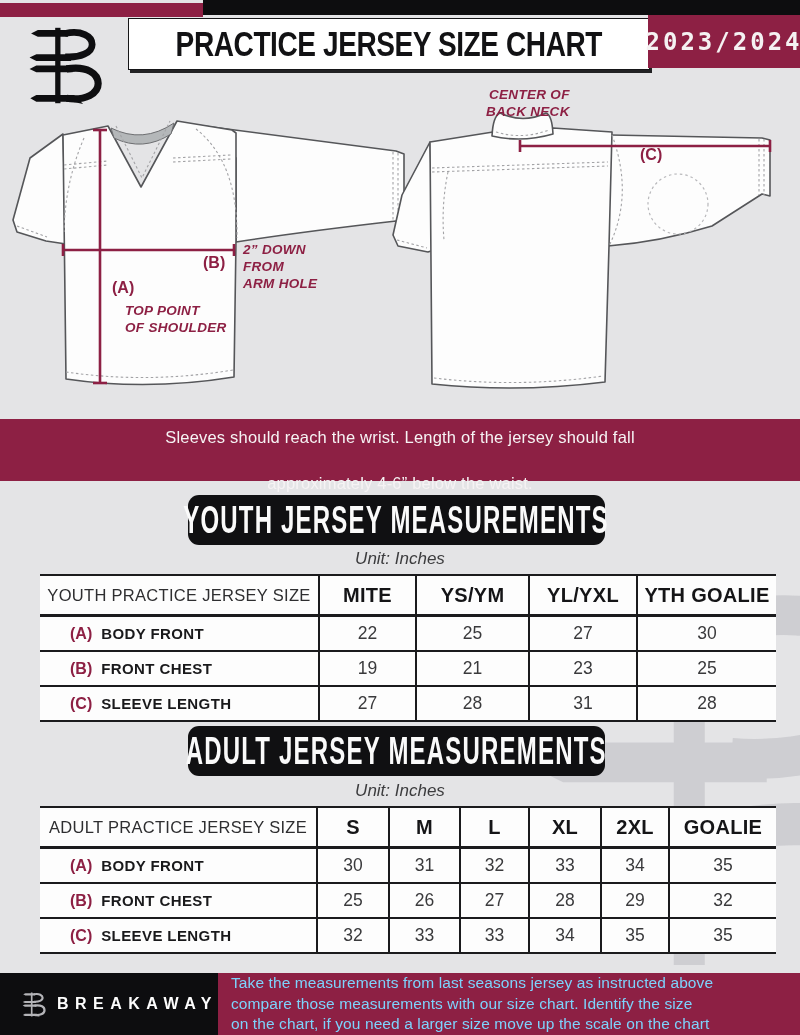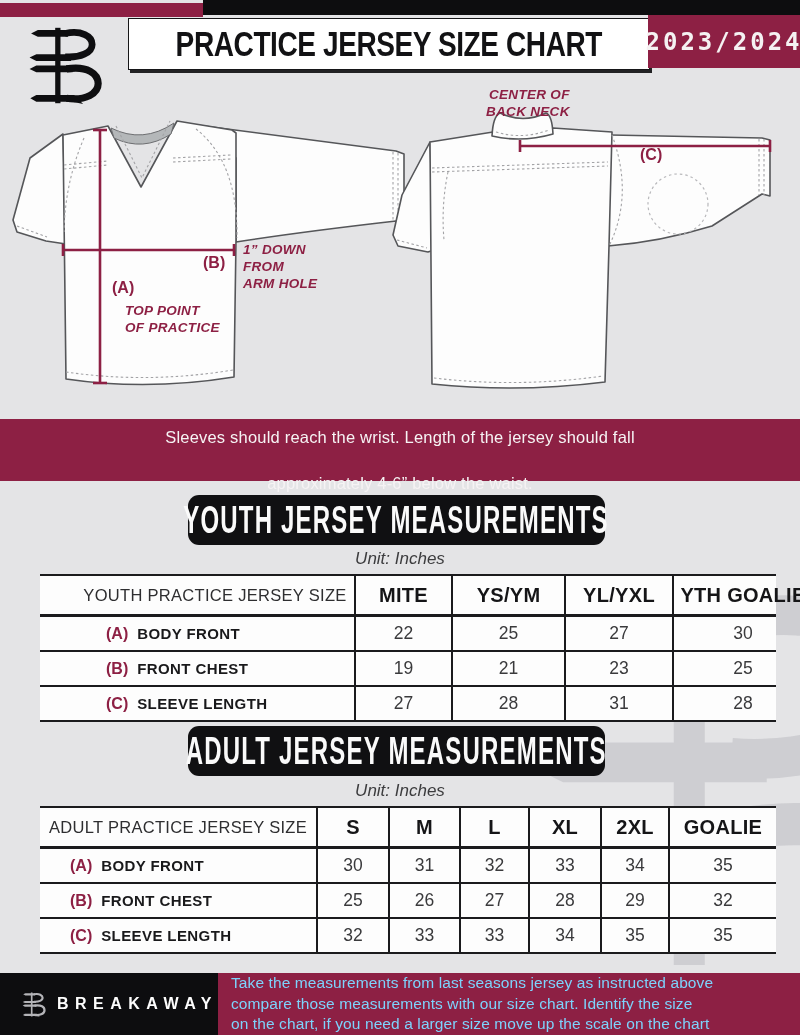--- a/index.html
+++ b/index.html
@@ -39,21 +39,21 @@
     border-radius:11px;display:flex;align-items:center;justify-content:center;}
   .section-banner span{display:inline-block;white-space:nowrap;color:#fafafa;font-weight:bold;
     font-size:30px;letter-spacing:1.5px;transform:scale(.8,1.32);}
   .unit{position:absolute;left:0;width:800px;text-align:center;font-style:italic;
     font-size:17px;color:#3c3c3e;}
 
   
   .sizetable{position:absolute;left:40px;width:736px;background:#fdfdfd;border-top:2px solid #1b1b1d;}
   .trow{display:grid;border-bottom:2px solid #1b1b1d;}
   .trow.thead{border-bottom:3px solid #1b1b1d;}
-  .yrow{grid-template-columns:278px 97px 113px 108px 140px;padding-left:36px;}
+  .yrow{grid-template-columns:278px 97px 113px 108px 140px;}
   .arow{grid-template-columns:276px 72px 71px 69px 72px 68px 108px;}
   .trow>*+*{border-left:2px solid #1b1b1d;}
   .cell{display:flex;align-items:center;justify-content:center;height:38px;}
   .trow:not(.thead) .cell{height:33px;}
   .label-head{font-size:16.5px;color:#2e2e30;letter-spacing:.3px;}
   .size-head{font-weight:bold;font-size:20px;color:#151517;letter-spacing:.3px;}
   .label-cell{justify-content:flex-start;padding-left:30px;gap:9px;}
   .label-cell .key{color:#8d2044;font-weight:bold;font-size:16px;}
   .label-cell .rlabel{color:#19191b;font-weight:600;font-size:15px;letter-spacing:.4px;}
   .num{font-size:17.5px;color:#3a3a3c;}
@@ -151,28 +151,28 @@
     </g>
   </svg>
 
   <div class="ann" style="left:486px;top:86px;text-align:right;">
     <div>CENTER OF</div>
     <div>BACK NECK</div>
   </div>
   <div class="marker" style="left:640px;top:146px;">(C)</div>
   <div class="marker" style="left:203px;top:254px;">(B)</div>
   <div class="ann" style="left:243px;top:241px;">
-    <div>1” DOWN</div>
+    <div>2” DOWN</div>
     <div>FROM</div>
     <div>ARM HOLE</div>
   </div>
   <div class="marker" style="left:112px;top:279px;">(A)</div>
   <div class="ann" style="left:117px;top:302px;margin-left:8px;">
     <div>TOP POINT</div>
-    <div>OF PRACTICE</div>
+    <div>OF SHOULDER</div>
   </div>
 
   <div class="note-banner">
     <div>Sleeves should reach the wrist. Length of the jersey should fall</div>
     <div>approximately 4-6” below the waist.</div>
   </div>
 
   <div class="watermark-clip">
     <svg class="watermark" viewBox="0 0 100 122" preserveAspectRatio="xMinYMin meet">
         <use href="#blogo"></use>

